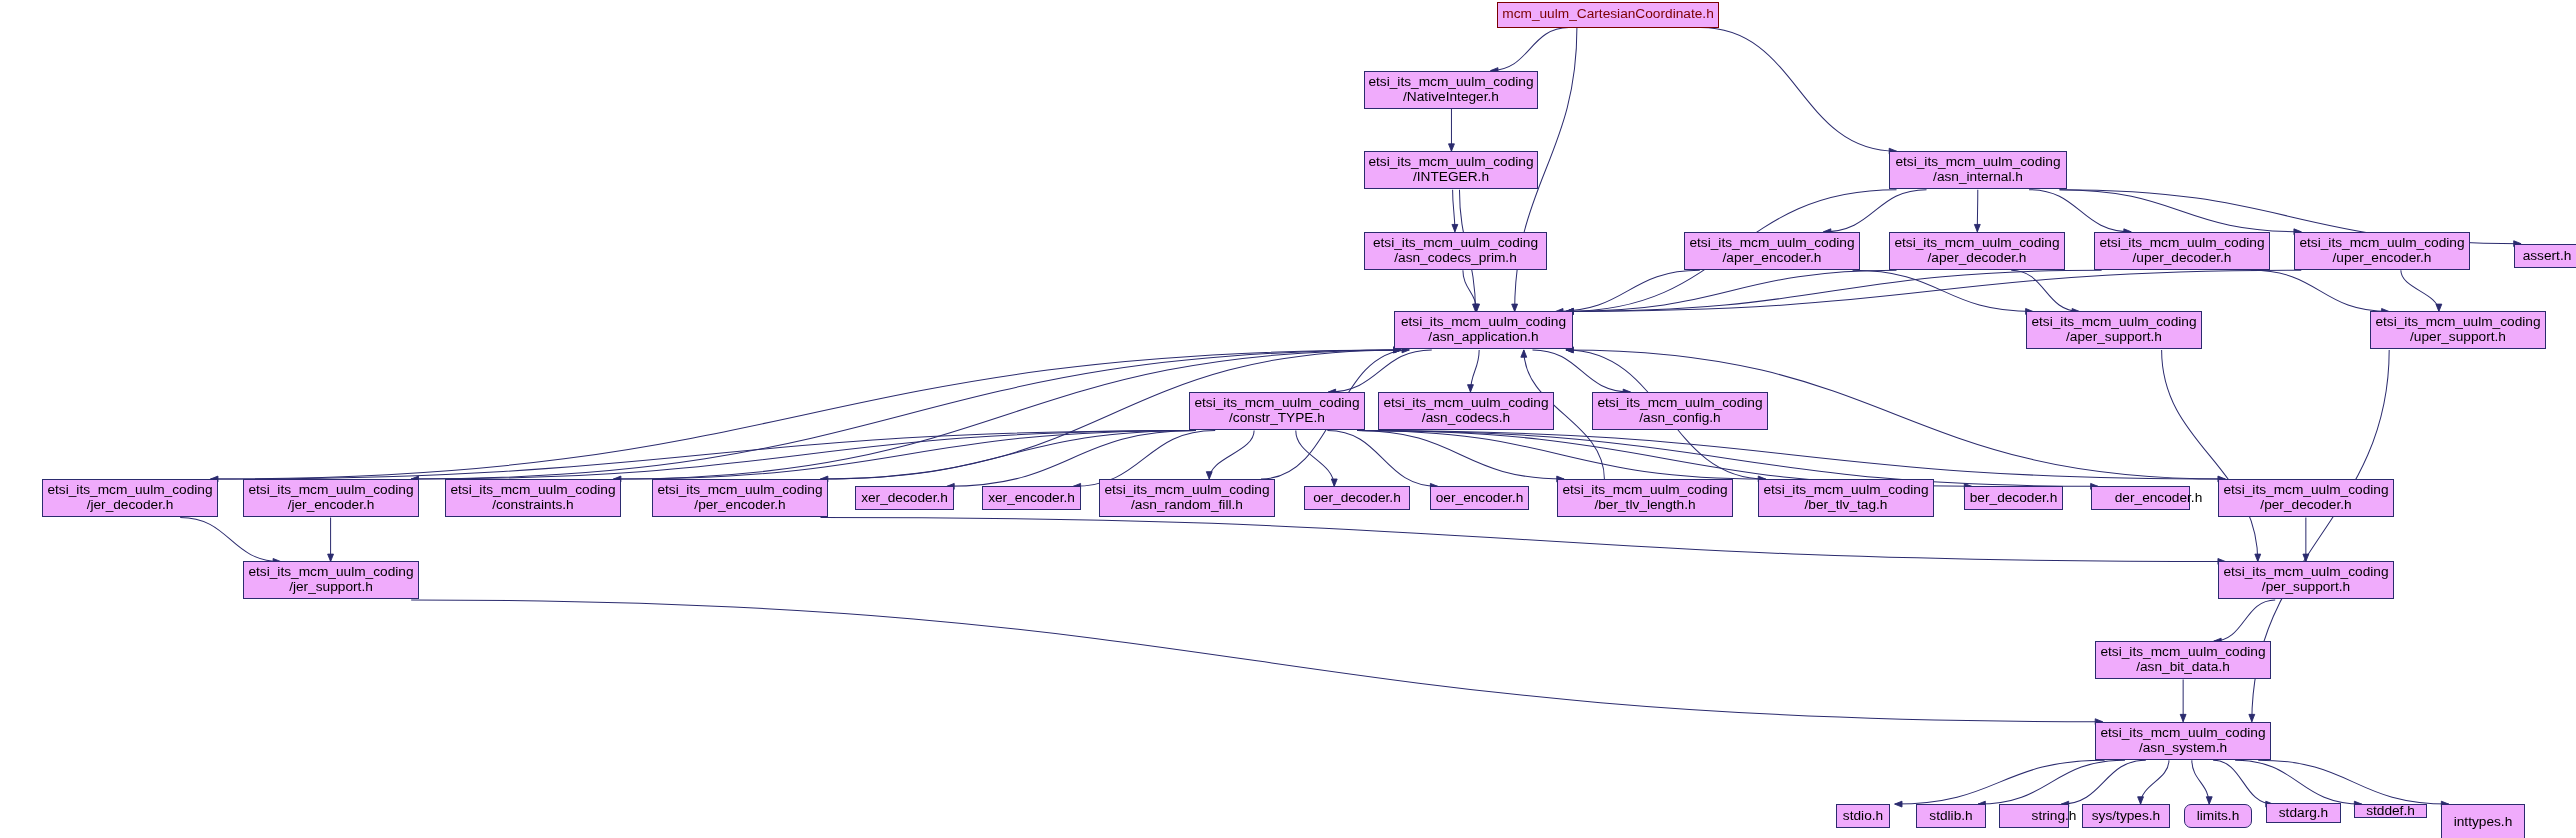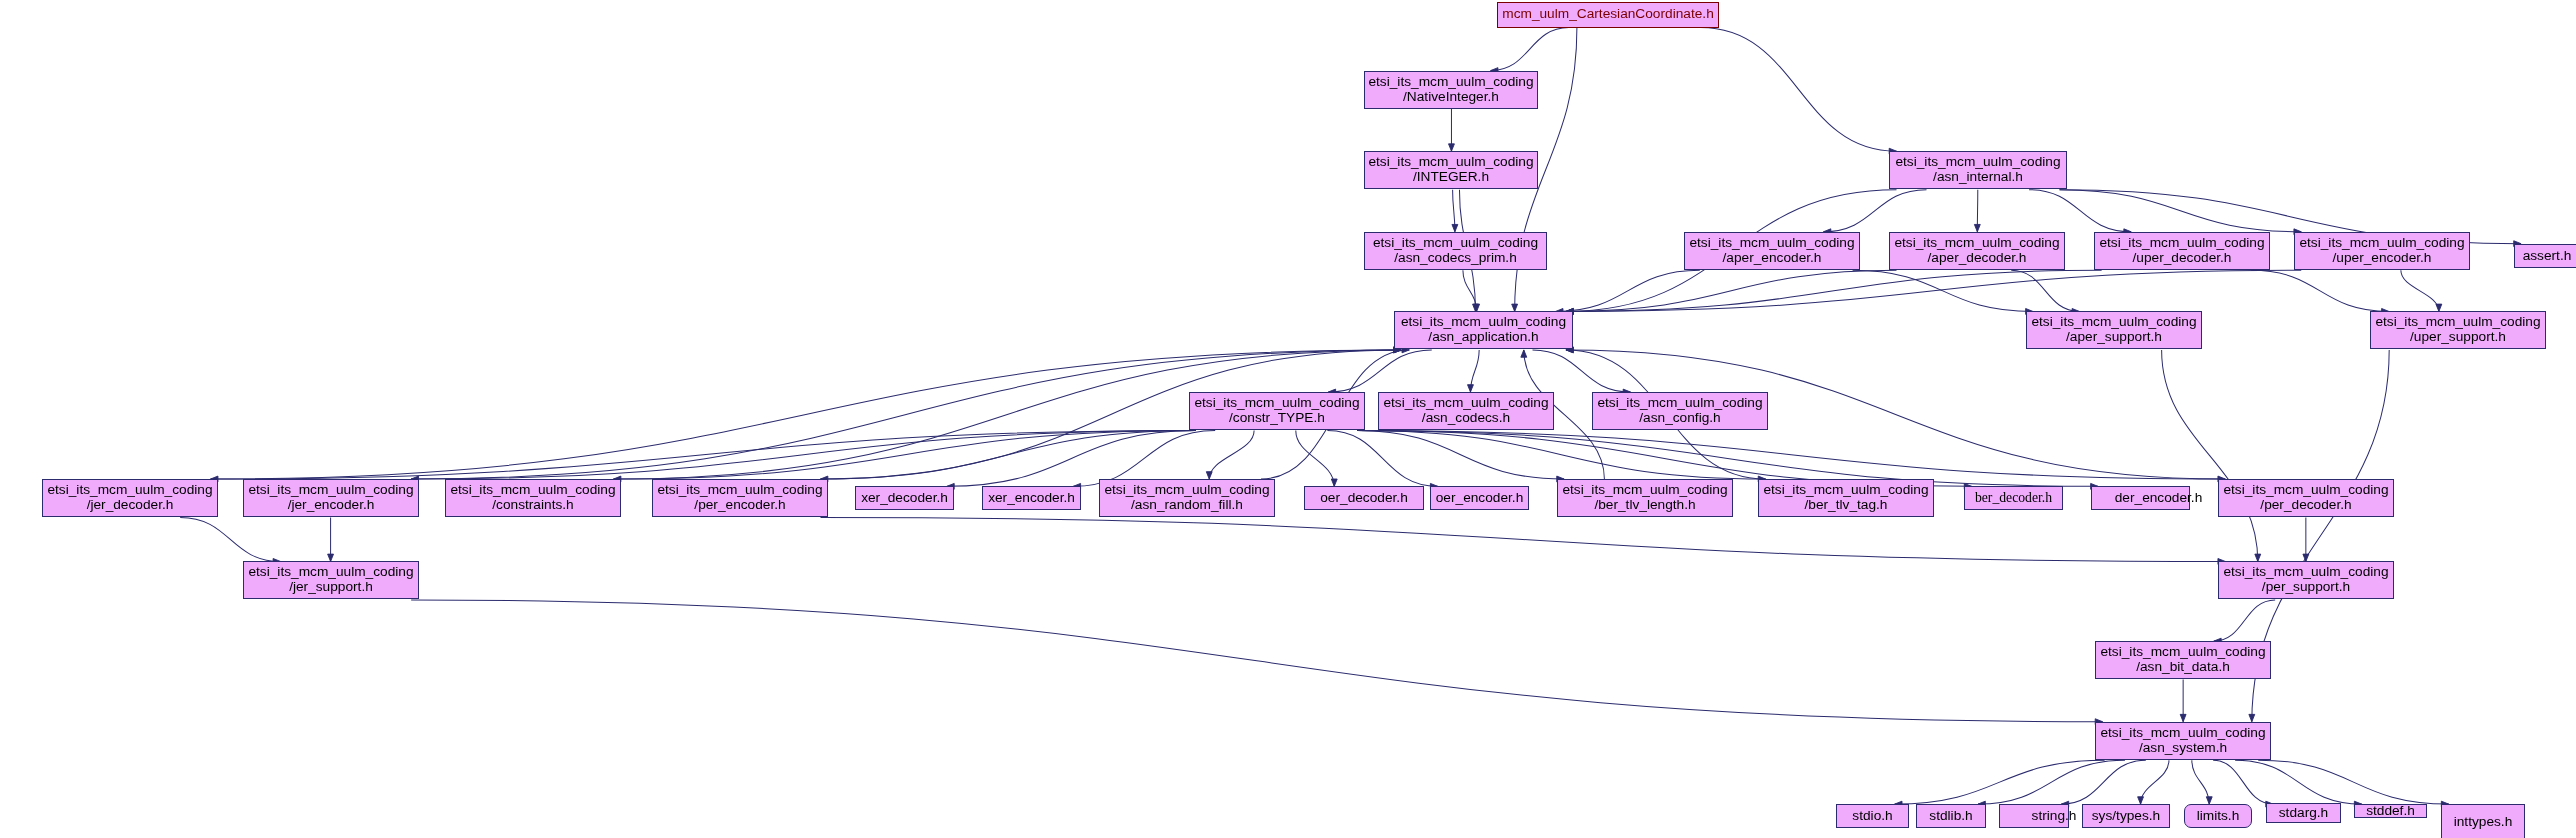--- a/index.html
+++ b/index.html
@@ -182,39 +182,39 @@
       <div class="node" style="left: 243px; top: 479px; width: 176px; height: 38px;">etsi_its_mcm_uulm_coding
 /jer_encoder.h</div>
       <div class="node" style="left: 445px; top: 479px; width: 176px; height: 38px;">etsi_its_mcm_uulm_coding
 /constraints.h</div>
       <div class="node" style="left: 652px; top: 479px; width: 176px; height: 38px;">etsi_its_mcm_uulm_coding
 /per_encoder.h</div>
       <div class="node" style="left: 855px; top: 486px; width: 99px; height: 24px;">xer_decoder.h</div>
       <div class="node" style="left: 982px; top: 486px; width: 99px; height: 24px;">xer_encoder.h</div>
       <div class="node" style="left: 1099px; top: 479px; width: 176px; height: 38px;">etsi_its_mcm_uulm_coding
 /asn_random_fill.h</div>
-      <div class="node" style="left: 1304px; top: 486px; width: 120px; height: 24px;">oer_decoder.h</div>
+      <div class="node" style="left: 1304px; top: 486px; width: 106px; height: 24px;">oer_decoder.h</div>
       <div class="node" style="left: 1430px; top: 486px; width: 99px; height: 24px;">oer_encoder.h</div>
       <div class="node" style="left: 1557px; top: 479px; width: 176px; height: 38px;">etsi_its_mcm_uulm_coding
 /ber_tlv_length.h</div>
       <div class="node" style="left: 1758px; top: 479px; width: 176px; height: 38px;">etsi_its_mcm_uulm_coding
 /ber_tlv_tag.h</div>
-      <div class="node" style="left: 1964px; top: 486px; width: 99px; height: 24px; font-family: Liberation Serif, serif;">ber_decoder.h</div>
+      <div class="node" style="left: 1964px; top: 486px; width: 99px; height: 24px;">ber_decoder.h</div>
       <div class="node" style="left: 2091px; top: 486px; width: 99px; height: 24px; padding-left: 36px;">der_encoder.h</div>
       <div class="node" style="left: 2218px; top: 479px; width: 176px; height: 38px;">etsi_its_mcm_uulm_coding
 /per_decoder.h</div>
       <div class="node" style="left: 243px; top: 561px; width: 176px; height: 38px;">etsi_its_mcm_uulm_coding
 /jer_support.h</div>
       <div class="node" style="left: 2218px; top: 561px; width: 176px; height: 38px;">etsi_its_mcm_uulm_coding
 /per_support.h</div>
       <div class="node" style="left: 2095px; top: 641px; width: 176px; height: 38px;">etsi_its_mcm_uulm_coding
 /asn_bit_data.h</div>
       <div class="node" style="left: 2095px; top: 722px; width: 176px; height: 38px;">etsi_its_mcm_uulm_coding
 /asn_system.h</div>
-      <div class="node" style="left: 1836px; top: 804px; width: 73px; height: 24px;">stdio.h</div>
+      <div class="node" style="left: 1836px; top: 804px; width: 54px; height: 24px;">stdio.h</div>
       <div class="node" style="left: 1916px; top: 804px; width: 70px; height: 24px;">stdlib.h</div>
       <div class="node" style="left: 1999px; top: 804px; width: 70px; height: 24px; padding-left: 40px;">string.h</div>
       <div class="node" style="left: 2082px; top: 804px; width: 88px; height: 24px;">sys/types.h</div>
       <div class="node" style="left: 2184px; top: 804px; width: 68px; height: 24px; border-radius: 7px;">limits.h</div>
       <div class="node" style="left: 2266px; top: 803px; width: 75px; height: 20px;">stdarg.h</div>
       <div class="node" style="left: 2354px; top: 804px; width: 73px; height: 14px;">stddef.h</div>
       <div class="node" style="left: 2441px; top: 804px; width: 84px; height: 36px;">inttypes.h</div>
     </div>
 </div>
 

